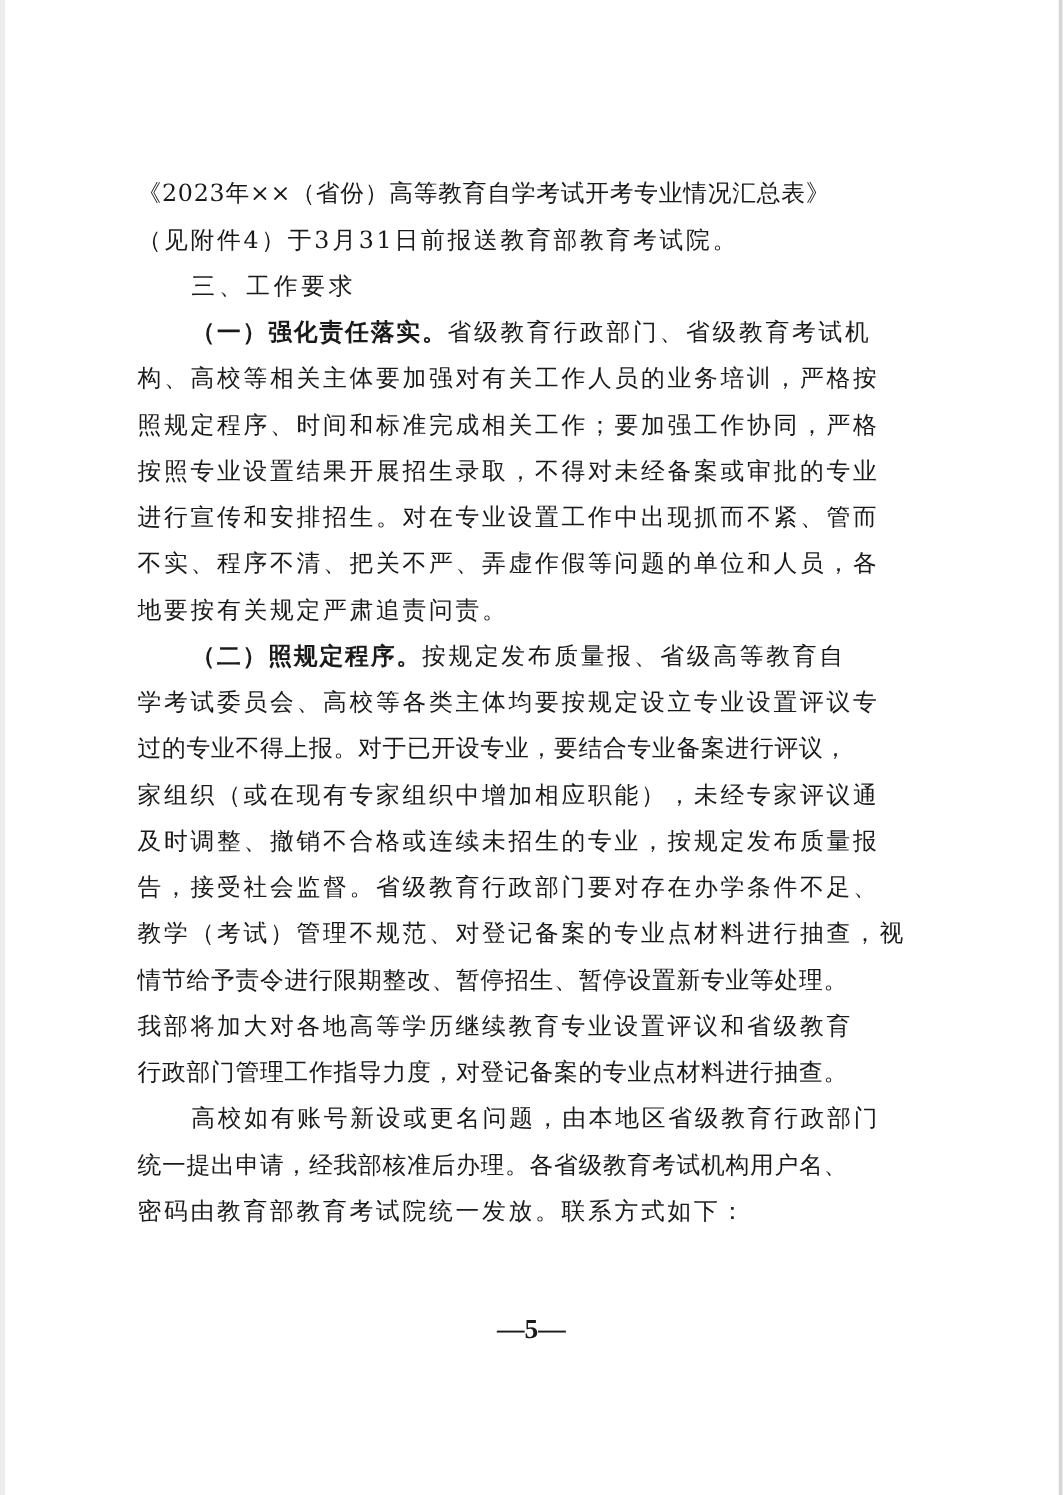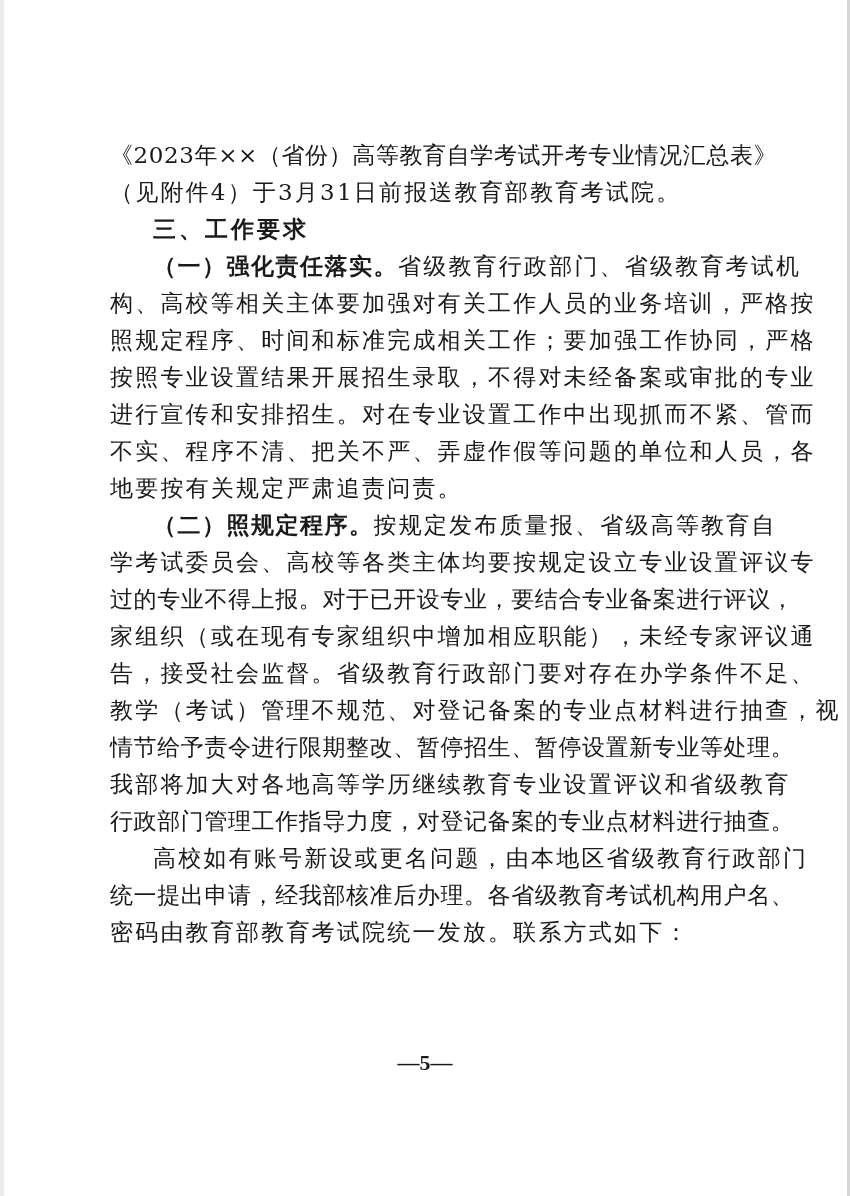--- a/index.html
+++ b/index.html
@@ -9,29 +9,29 @@
     position: relative;
     font-family: "DejaVu Serif", "Liberation Serif", serif;
     color: #1a1a1a;
   }
   .edge-left { position: absolute; left: 0; top: 0; width: 4px; height: 1196px; background: #ececec; }
   .edge-right { position: absolute; right: 0; top: 0; width: 3px; height: 1196px; background: #d6d6d6; }
   .page {
     position: absolute; left: 110px; top: 137px; width: 640px;
   }
   .line {
-    font-size: 23px;
+    font-size: 19px;
     line-height: 37px;
     height: 37px;
     white-space: nowrap;
     letter-spacing: 2.2px;
   }
   .line.tight { letter-spacing: 0.6px; }
   .line.indent { padding-left: 43px; }
-  .line.heading { font-family: "DejaVu Sans", "Liberation Sans", sans-serif; font-weight: bold; padding-left: 43px; letter-spacing: 3px; }
+  .line.heading { font-family: "DejaVu Sans", "Liberation Sans", sans-serif; font-weight: normal; padding-left: 43px; letter-spacing: 3px; }
   .sub { font-family: "DejaVu Sans", "Liberation Sans", sans-serif; font-weight: bold; letter-spacing: 1.5px; }
   .footer {
     position: absolute; left: 0; width: 850px; top: 1050px;
     text-align: center; font-family: "Liberation Serif", "DejaVu Serif", serif;
     font-weight: bold; font-size: 22px;
   }
 </style>
 </head>
 <body>
 
@@ -48,20 +48,21 @@
   <div class="line">照规定程序、时间和标准完成相关工作；要加强工作协同，严格</div>
   <div class="line">按照专业设置结果开展招生录取，不得对未经备案或审批的专业</div>
   <div class="line">进行宣传和安排招生。对在专业设置工作中出现抓而不紧、管而</div>
   <div class="line">不实、程序不清、把关不严、弄虚作假等问题的单位和人员，各</div>
   <div class="line">地要按有关规定严肃追责问责。</div>
 
   <div class="line indent"><span class="sub">（二）照规定程序。</span><span>按规定发布质量报、省级高等教育自</span></div>
   <div class="line">学考试委员会、高校等各类主体均要按规定设立专业设置评议专</div>
   <div class="line tight">过的专业不得上报。对于已开设专业，要结合专业备案进行评议，</div>
   <div class="line">家组织（或在现有专家组织中增加相应职能），未经专家评议通</div>
+  <div class="line">及时调整、撤销不合格或连续未招生的专业，按规定发布质量报</div>
   <div class="line">告，接受社会监督。省级教育行政部门要对存在办学条件不足、</div>
   <div class="line">教学（考试）管理不规范、对登记备案的专业点材料进行抽查，视</div>
   <div class="line tight">情节给予责令进行限期整改、暂停招生、暂停设置新专业等处理。</div>
   <div class="line">我部将加大对各地高等学历继续教育专业设置评议和省级教育</div>
   <div class="line tight">行政部门管理工作指导力度，对登记备案的专业点材料进行抽查。</div>
 
   <div class="line indent">高校如有账号新设或更名问题，由本地区省级教育行政部门</div>
   <div class="line tight">统一提出申请，经我部核准后办理。各省级教育考试机构用户名、</div>
   <div class="line">密码由教育部教育考试院统一发放。联系方式如下：</div>
 </div>

